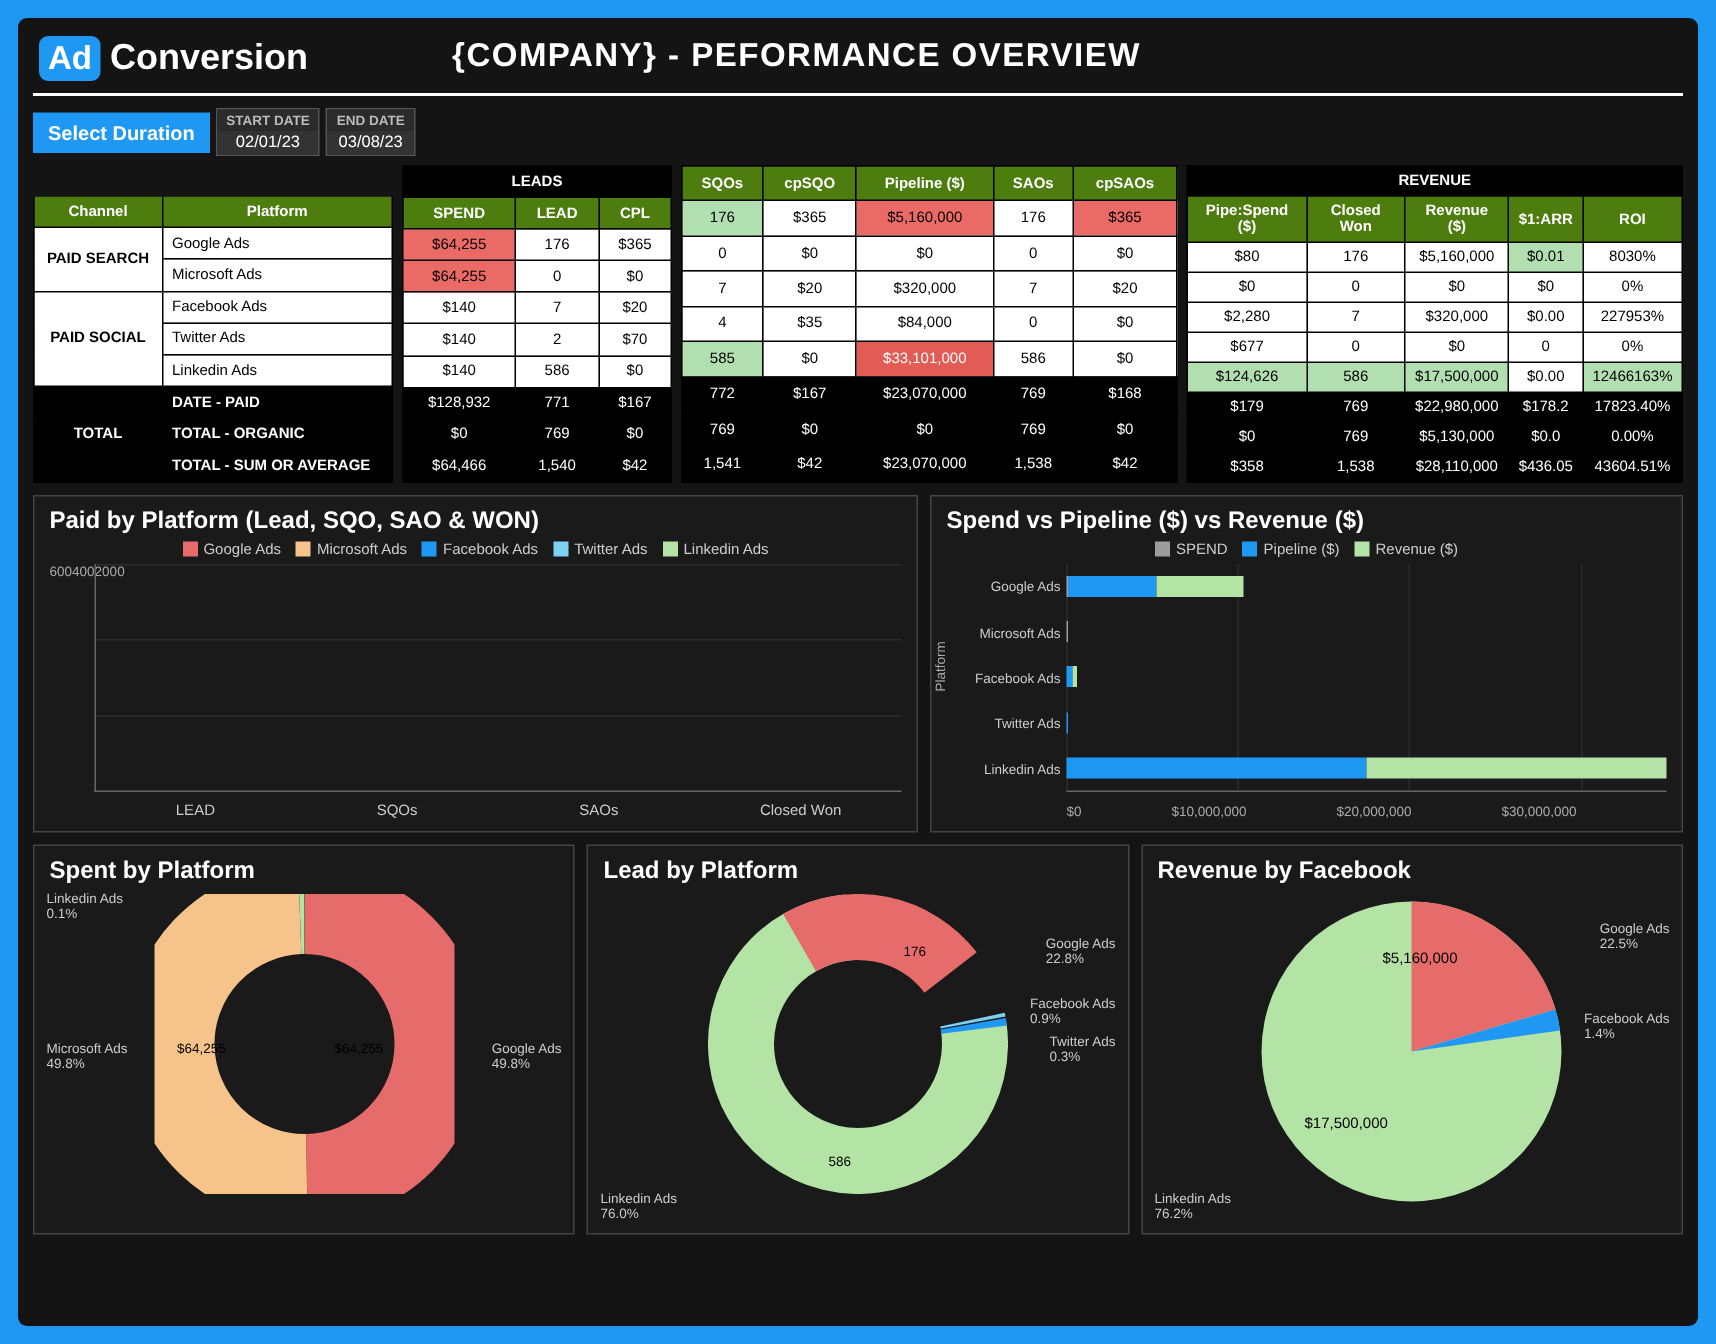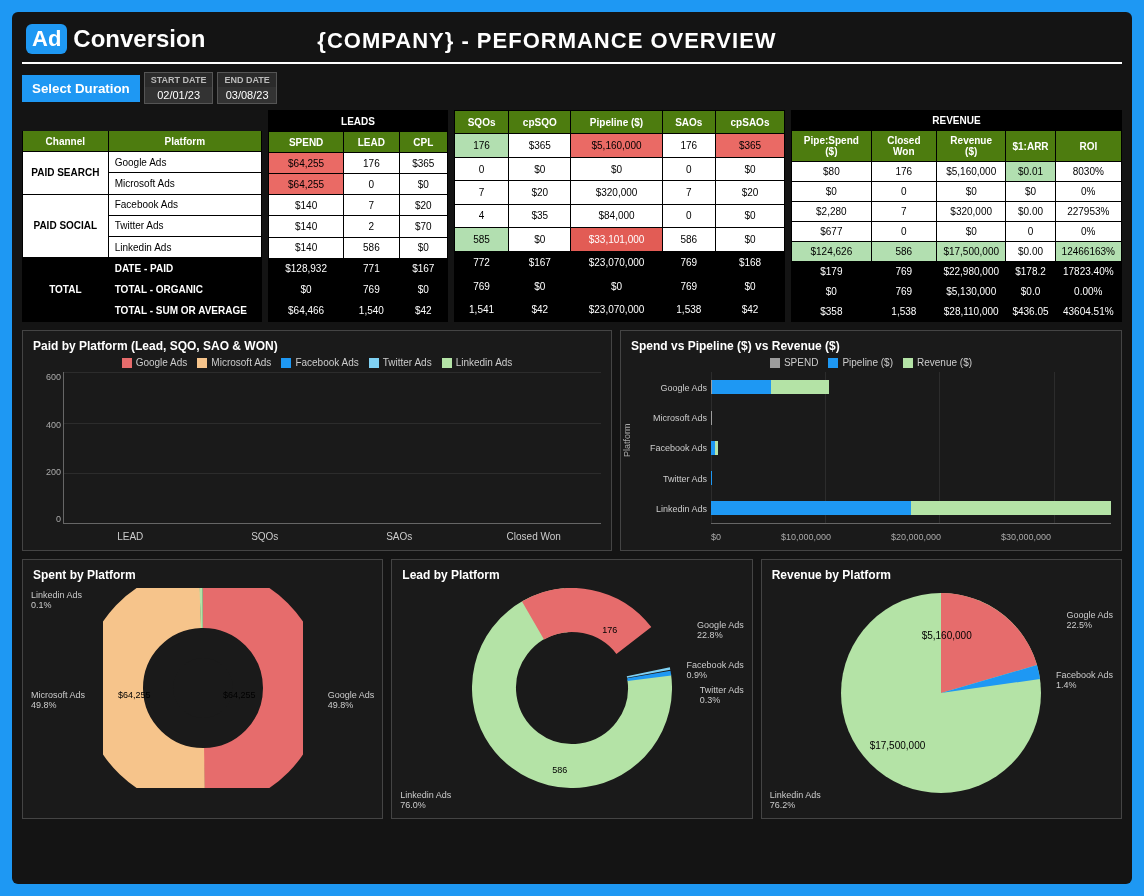--- a/index.html
+++ b/index.html
@@ -13,21 +13,21 @@
     overflow:hidden;
   }
   .dash {
     margin:12px;
     width:1120px; height:872px;
     background:#141414;
     border-radius:6px;
     padding:8px 10px;
     position:relative;
   }
-  .header { display:flex; align-items:flex-end; gap:32px; padding:4px 0 8px 4px; border-bottom:2px solid #fff; }
+  .header { display:flex; align-items:flex-start; gap:16px; padding:4px 0 8px 4px; border-bottom:2px solid #fff; }
   .logo { display:flex; align-items:center; gap:6px; font-size:24px; font-weight:700; color:#fff; }
   .logo .ad { background:#1e98f3; color:#fff; border-radius:6px; padding:2px 6px; font-size:22px; position:relative; }
   .logo .ad:after { content:""; position:absolute; left:6px; bottom:-6px; border:6px solid transparent; border-top-color:#1e98f3; }
   .title { font-size:22px; font-weight:800; letter-spacing:1px; margin-left:80px; }
   .dates { display:flex; align-items:center; gap:4px; margin:8px 0 6px 0; }
   .sel-dur { background:#1e98f3; color:#fff; font-weight:700; padding:6px 10px; border:none; cursor:pointer; }
   .date-col { display:flex; flex-direction:column; border:1px solid #555; }
   .date-label { background:#2b2b2b; color:#bbb; font-size:9px; font-weight:700; padding:2px 6px; }
   .date-val { background:#333; color:#fff; padding:2px 6px; text-align:center; }
 
@@ -40,33 +40,33 @@
   .row-white { background:#fff; color:#000; }
   .row-black { background:#000; color:#fff; }
   .left { text-align:left; }
   .bold { font-weight:700; }
   .cell-red   { background:#ea6a65; color:#000; }
   .cell-green { background:#b2dfb0; color:#000; }
   .cell-red2  { background:#e25c55; color:#fff; }
 
   .charts-top { display:flex; gap:8px; margin-top:8px; }
   .panel { border:1px solid #444; background:#1a1a1a; padding:8px 10px; }
-  .panel-title { color:#fff; font-weight:700; font-size:12px; margin-bottom:4px; }
+  .panel-title { color:#fff; font-weight:700; font-size:16px; margin-bottom:4px; }
 
   .legend { display:flex; gap:10px; justify-content:center; font-size:10px; color:#ccc; margin-bottom:4px;}
   .legend span.sw { width:10px; height:10px; display:inline-block; margin-right:4px; vertical-align:middle; }
   .c-google { background:#e66c6c; }
   .c-ms     { background:#f6c48b; }
   .c-fb     { background:#1e98f3; }
   .c-tw     { background:#7fd1f3; }
   .c-li     { background:#b4e3a6; }
   .c-grey   { background:#9d9d9d; }
 
   .barwrap { position:relative; height:170px; width:100%; padding-left:30px; }
-  .yaxis { position:absolute; left:0; top:0; bottom:18px; width:28px; display:flex; flex-direction:column; justify-content:space-between; font-size:9px; color:#aaa; text-align:right; }
+  .yaxis { position:absolute; left:0; top:0; bottom:18px; width:28px; display:flex; flex-direction:row; justify-content:space-between; font-size:9px; color:#aaa; text-align:right; }
   .plot { position:absolute; left:30px; right:0; top:0; bottom:18px; border-left:1px solid #666; border-bottom:1px solid #666; }
   .grid-h { position:absolute; left:0; right:0; border-top:1px solid #2c2c2c; }
   .group { position:absolute; bottom:0; width:22%; display:flex; gap:2px; align-items:flex-end; justify-content:center; }
   .bar { width:10px; }
   .xlabels { position:absolute; left:30px; right:0; bottom:0; display:flex; font-size:10px; color:#ccc; }
   .xlabels div { width:25%; text-align:center; }
 
   
   .hbars { position:relative; height:170px; width:100%; padding-left:80px; }
   .hbars .y { position:absolute; left:0; top:0; bottom:18px; width:76px; display:flex; flex-direction:column; justify-content:space-around; text-align:right; font-size:9px; color:#ccc;}
@@ -488,21 +488,21 @@
         <div class="pl" style="right:8px; top:60px;"><span>Google Ads</span><br><span>22.8%</span></div>
         <div class="pl" style="right:8px; top:100px;"><span>Facebook Ads</span><br><span>0.9%</span></div>
         <div class="pl" style="right:8px; top:125px;"><span>Twitter Ads</span><br><span>0.3%</span></div>
         <div class="pl" style="left:8px; bottom:8px;"><span>Linkedin Ads</span><br><span>76.0%</span></div>
         <div class="pl" style="left:210px; top:65px; color:#000;"><span>176</span></div>
         <div class="pl" style="left:160px; top:205px; color:#000;"><span>586</span></div>
       </div>
     </div>
 
     <div class="panel">
-      <div class="panel-title">Revenue by Platform</div>
+      <div class="panel-title">Revenue by Facebook</div>
       <svg class="pie" width="210" height="210" viewBox="-105 -105 210 210">
         <circle r="100" fill="#b4e3a6"></circle>
         <path d="M0 0 L0 -100 A100 100 0 0 1 96 -28 Z" fill="#e66c6c"></path>
         <path d="M0 0 L96 -28 A100 100 0 0 1 99 -14 Z" fill="#1e98f3"></path>
       </svg>
       <div class="pielabels">
         <div class="pl" style="right:8px; top:50px;"><span>Google Ads</span><br><span>22.5%</span></div>
         <div class="pl" style="right:8px; top:110px;"><span>Facebook Ads</span><br><span>1.4%</span></div>
         <div class="pl" style="left:8px; bottom:8px;"><span>Linkedin Ads</span><br><span>76.2%</span></div>
         <div class="pl" style="left:160px; top:70px; color:#000; font-size:10px;"><span>$5,160,000</span></div>

